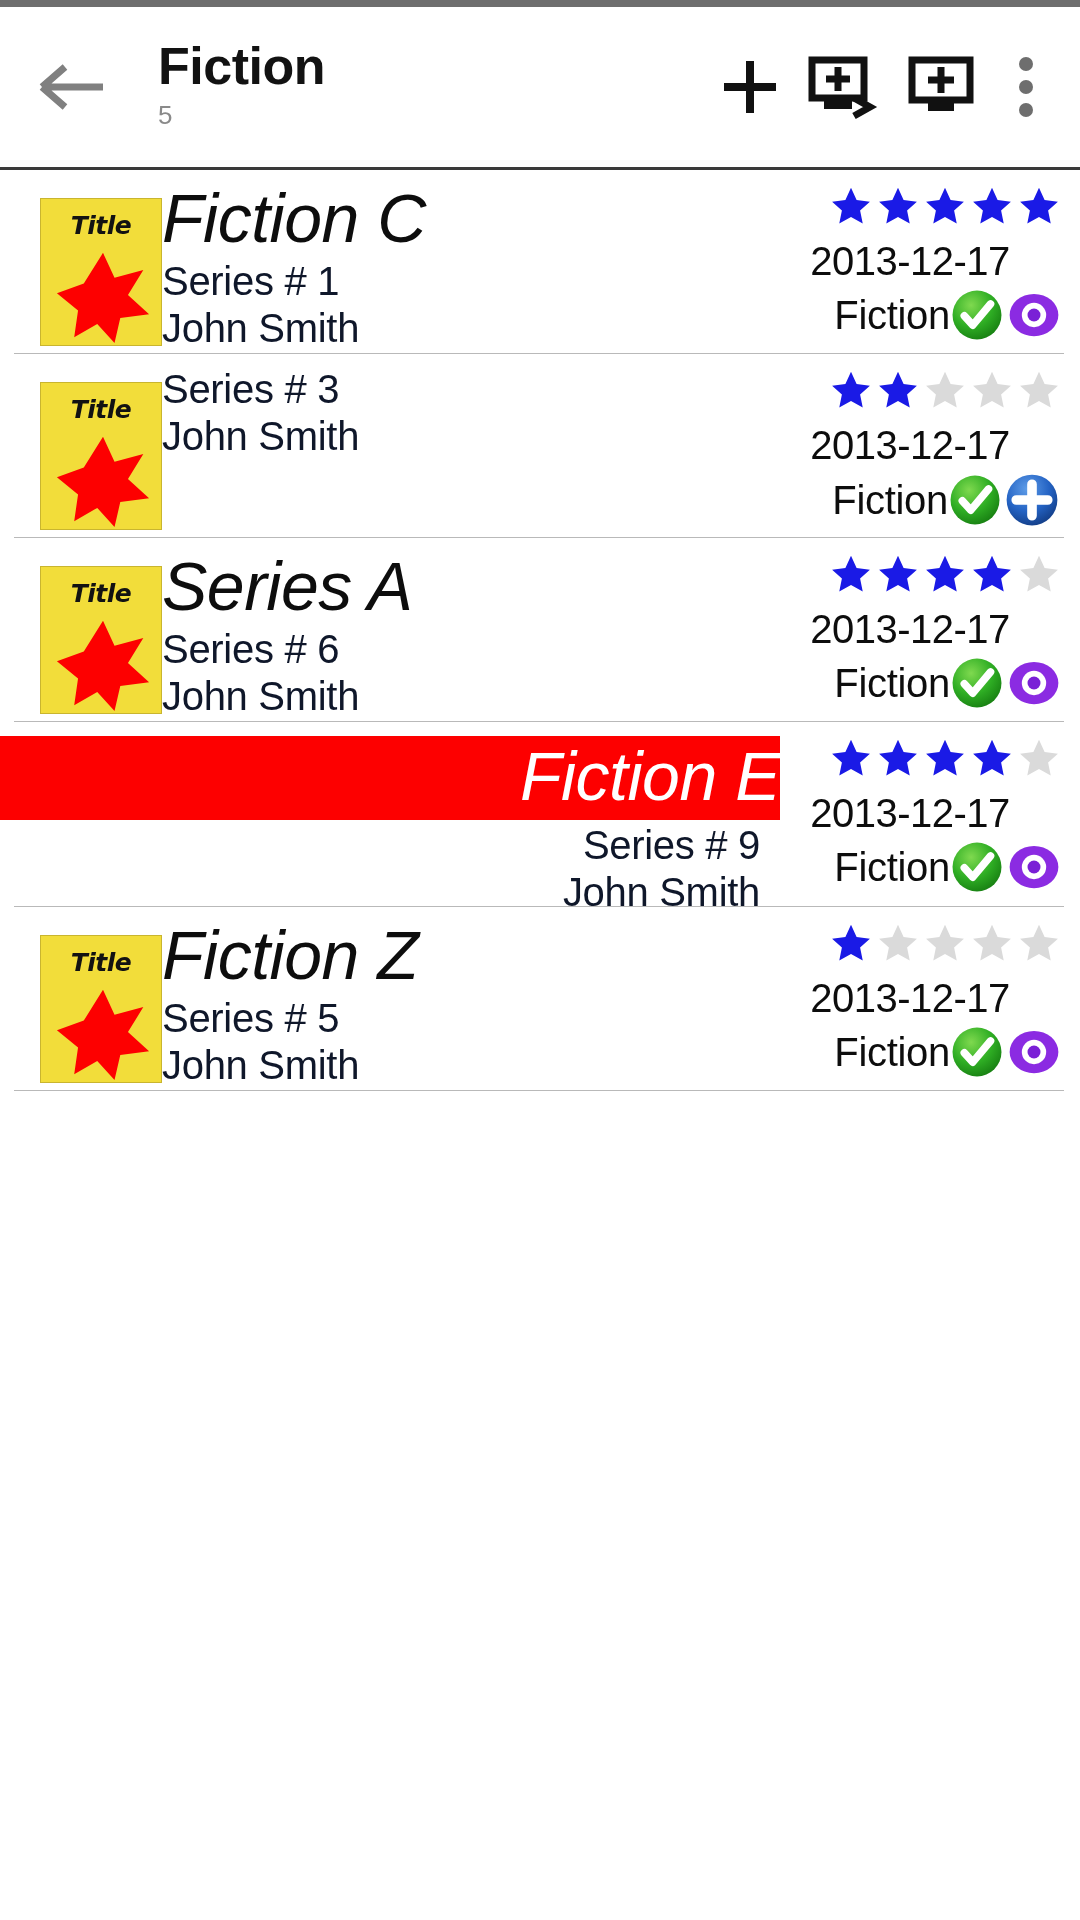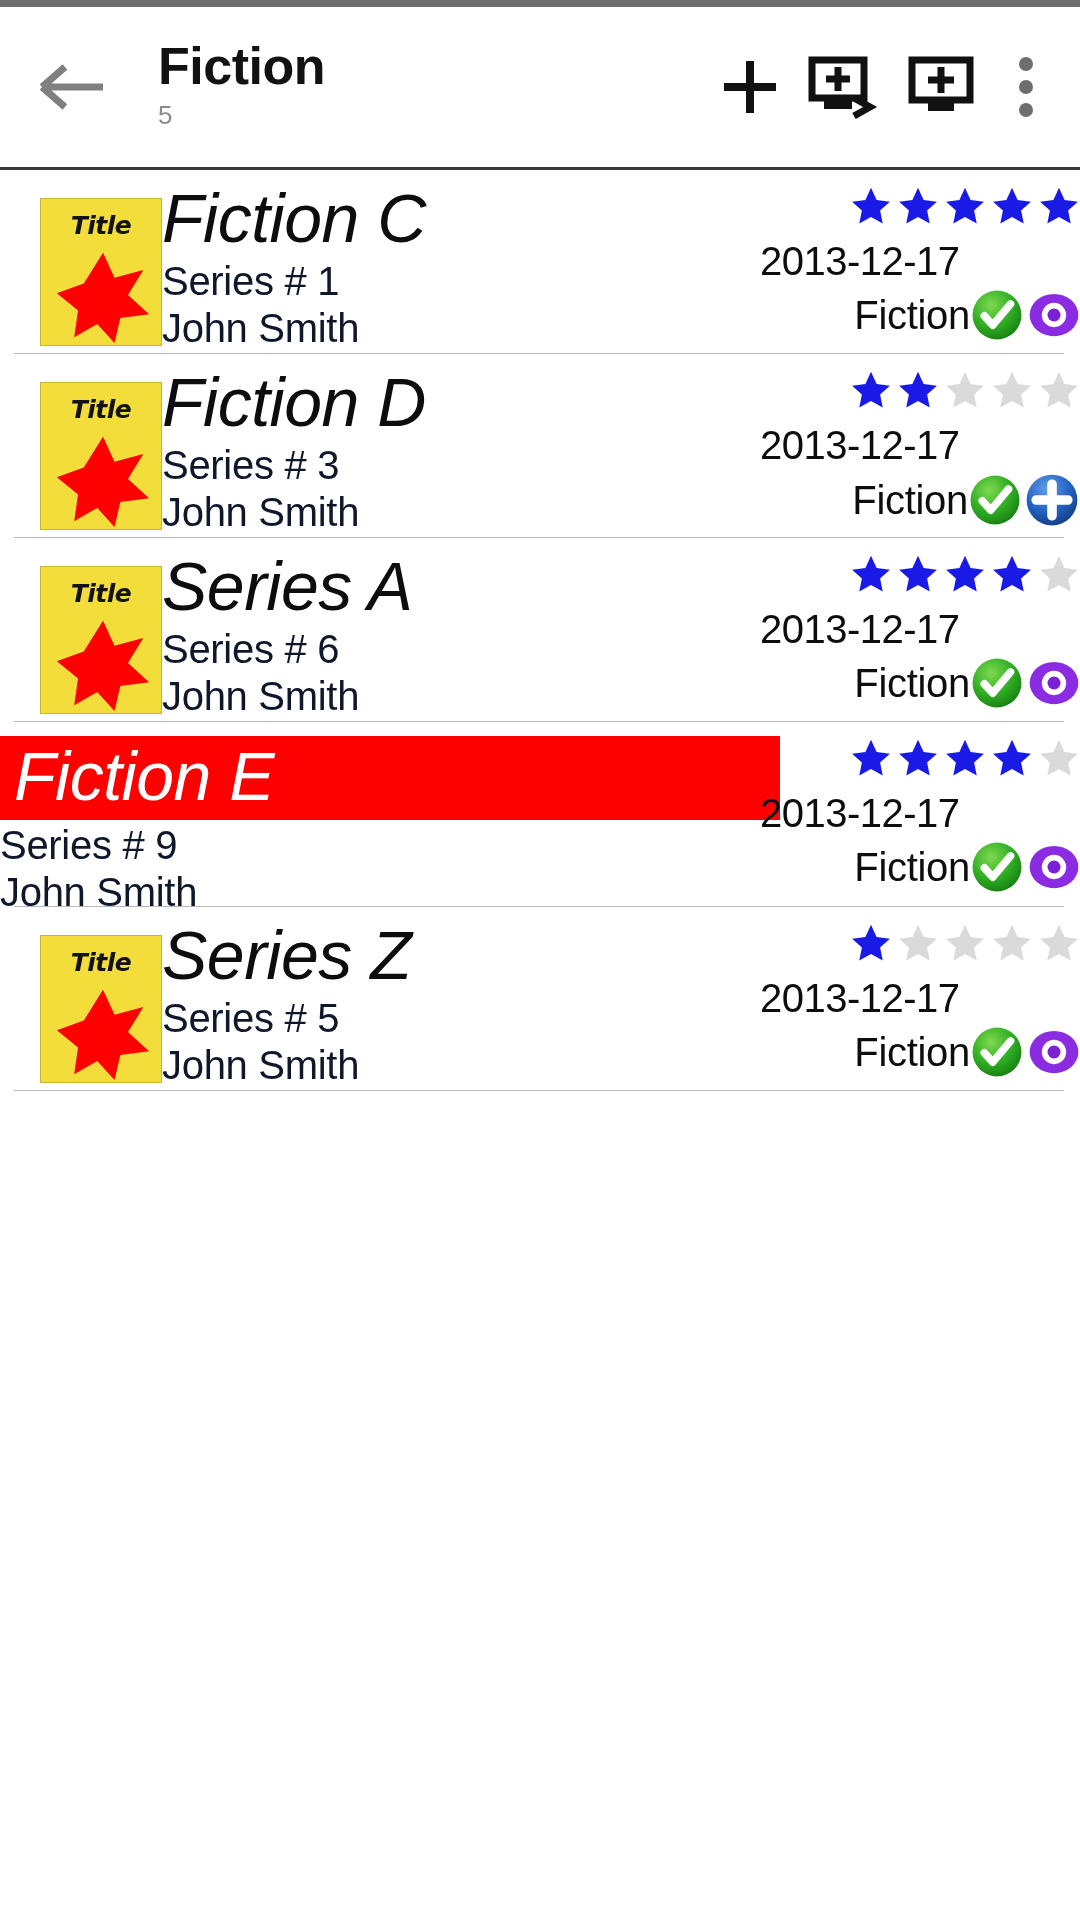--- a/index.html
+++ b/index.html
@@ -93,21 +93,21 @@
     position:absolute; left:10px; top:50px;
     width:104px; height:96px;
   }
 
   
   .info-col {
     flex:1 1 auto;
     padding-top:10px;
     min-width:0;
   }
-  .no-thumb .info-col { padding-left:0; padding-top:8px; }
+  .no-thumb .info-col { padding-left:0; padding-top:8px;text-align:right; }
   .item-title {
     font-size:68px; color:#0d0d0d;
     line-height:1.12;
     white-space:nowrap;
     letter-spacing:-0.5px;
     font-style:italic;
   }
   .item-title-hl {
     display:inline-block;
     background:#fd0000;
@@ -121,21 +121,22 @@
     line-height:1.17;
     letter-spacing:-0.3px;
   }
   .item-series { margin-top:2px; }
 
   
   .meta-col {
     flex:0 0 auto;
     width:320px;
     padding-top:14px;
-    text-align:left;
+    padding-right:20px;
+    text-align:center;
   }
   .stars {
     display:flex; justify-content:flex-end; gap:5px;
     height:44px; align-items:center;
   }
   .star { width:42px; height:42px; display:block; }
   .item-date {
     font-size:40px; color:#0d0d0d; margin-top:10px;
     line-height:1.15; letter-spacing:-0.5px;
   }
@@ -266,21 +267,20 @@
     <div class="list-item">
       <div class="thumb-wrap">
         <div class="thumb">
           <div class="thumb-title">Title</div>
           <svg class="thumb-star" viewBox="0 0 100 100">
             <use href="#sym-thumb-star"></use>
           </svg>
         </div>
       </div>
       <div class="info-col">
-        <div class="item-title">Fiction D</div>
         <div class="item-series">Series # 3</div>
         <div class="item-author">John Smith</div>
       </div>
       <div class="meta-col">
         <div class="stars">
           <svg class="star" viewBox="0 0 24 24">
             <use href="#sym-star" fill="#1a1ae6"></use>
           </svg>
           <svg class="star" viewBox="0 0 24 24">
             <use href="#sym-star" fill="#1a1ae6"></use>
@@ -393,21 +393,21 @@
     <div class="list-item">
       <div class="thumb-wrap">
         <div class="thumb">
           <div class="thumb-title">Title</div>
           <svg class="thumb-star" viewBox="0 0 100 100">
             <use href="#sym-thumb-star"></use>
           </svg>
         </div>
       </div>
       <div class="info-col">
-        <div class="item-title">Series Z</div>
+        <div class="item-title">Fiction Z</div>
         <div class="item-series">Series # 5</div>
         <div class="item-author">John Smith</div>
       </div>
       <div class="meta-col">
         <div class="stars">
           <svg class="star" viewBox="0 0 24 24">
             <use href="#sym-star" fill="#1a1ae6"></use>
           </svg>
           <svg class="star" viewBox="0 0 24 24">
             <use href="#sym-star" fill="#dadada"></use>

